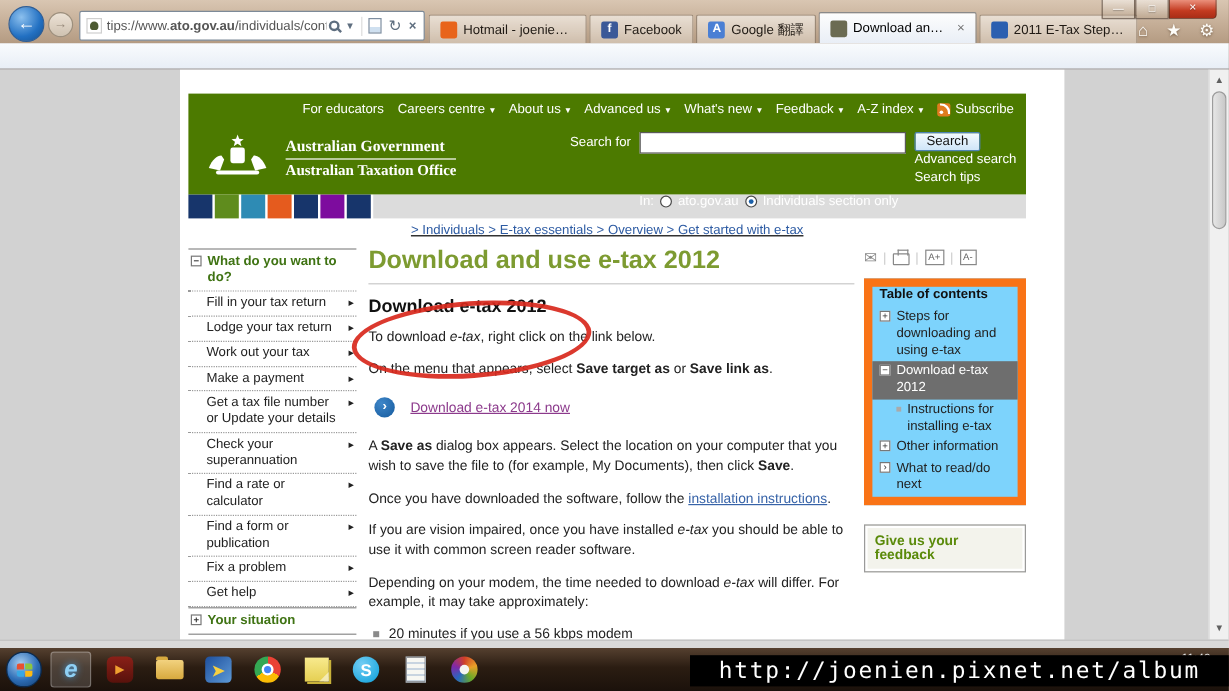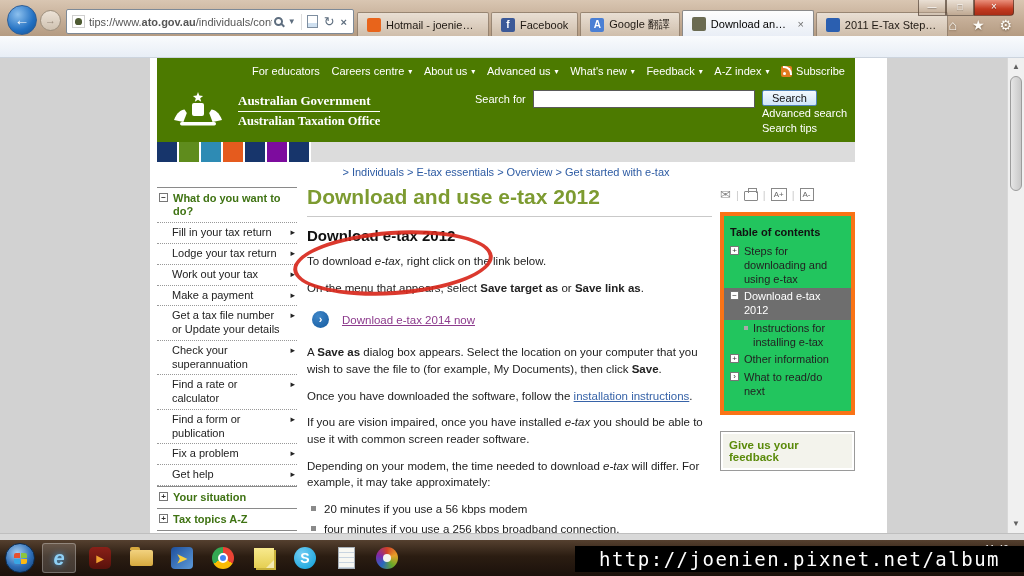--- a/index.html
+++ b/index.html
@@ -52,21 +52,21 @@
   #viewport { position:absolute; top:58px; left:0; width:1024px; height:482px; background:#d2d2d2; overflow:hidden; }
   #pagewhite { position:absolute; left:150px; top:0; width:737px; height:100%; background:#fff; }
   #scrollbar { position:absolute; right:0; top:0; width:17px; height:100%; background:#f0f0f0; border-left:1px solid #d8d8d8; }
   .scr-arrow { position:absolute; left:0; width:16px; height:16px; color:#606060; font-size:8px; text-align:center; line-height:16px; }
   #scr-up { top:1px; } #scr-down { bottom:8px; }
   #scr-thumb { position:absolute; top:18px; left:2px; width:12px; height:115px;
     background:linear-gradient(90deg,#e6e6e6,#c8c8c8); border:1px solid #9c9c9c; border-radius:6px; }
   #bottomedge { position:absolute; left:0; bottom:0; width:100%; height:7px; background:#d9d9d9; border-top:1px solid #bfbfbf; }
 
   
-  #ato { position:absolute; left:157px; top:0; width:698px; font-size:11px; }
+  #ato { position:absolute; left:157px; top:20px; width:698px; font-size:11px;text-decoration:underline; }
   #gheader { position:relative; height:84px; background:#4c7a00; color:#fff; }
   #unav { position:absolute; top:7px; left:95px; right:10px; display:flex; justify-content:space-between; align-items:center; font-size:11px; }
   .unav-item { display:flex; align-items:center; white-space:nowrap; }
   .unav-item .dd { font-size:8px; margin-left:4px; }
   #rss { width:11px; height:11px; background:#e07b1f; border-radius:2px; position:relative; margin-right:4px; flex:none; }
   #rss::before { content:''; position:absolute; left:2px; bottom:2px; width:3px; height:3px; background:#fff; border-radius:50%; }
   #rss::after { content:''; position:absolute; left:2px; bottom:2px; width:7px; height:7px;
     border:2px solid #fff; border-left:none; border-bottom:none; border-radius:0 8px 0 0; }
 
   #logo { position:absolute; left:10px; top:33px; display:flex; align-items:center; gap:9px; }
@@ -114,21 +114,21 @@
   #bullets { margin-bottom:12px; }
   #ellipse { position:absolute; left:-14px; top:46px; width:200px; height:64px;
     border:4px solid #d8281c; border-radius:50%; transform:rotate(-4deg); opacity:.92; pointer-events:none; }
 
   #sright { position:absolute; left:563px; top:2px; width:135px; }
   #tools { display:flex; align-items:center; gap:5px; color:#8a8a8a; margin:0 0 10px; font-size:14px; }
   .tool-sep { color:#ccc; font-size:11px; }
   #prn { width:14px; height:10px; border:1px solid #888; border-radius:1px; position:relative; margin-top:2px; }
   #prn::before { content:''; position:absolute; left:3px; top:-4px; width:7px; height:4px; border:1px solid #888; border-bottom:none; }
   .abox { border:1px solid #888; font-size:8px; padding:0 2px; color:#666; line-height:11px; }
-  #tocbox { border:4px solid #f97316; padding:10px 6px; font-size:11px; background:#22c55e; }
+  #tocbox { border:7px solid #f97316; padding:0 6px; font-size:11px; background:#7dd3fc; }
   #toc-title { font-weight:bold; margin-bottom:5px; color:#111; }
   .toc-item { display:flex; gap:5px; padding:2px 0; color:#222; line-height:1.25; }
   .toc-item.active { background:#6e6e6e; color:#fff; margin:0 -6px; padding:2px 6px; }
   .toc-item.sub { padding-left:14px; }
   .toc-item .sq { width:4px; height:4px; background:#aaa; margin-top:4px; }
   #fbbox { margin-top:16px; border:1px solid #9a9a9a; background:#f3f3ec; padding:7px 8px;
     font-weight:bold; color:#5a8a0a; font-size:11.5px; box-shadow:inset 0 0 0 2px #fff; }
 
   
   #taskbar { position:absolute; top:540px; left:0; width:1024px; height:36px;
@@ -284,20 +284,27 @@
       </div>
 
       <div id="searcharea">
         <span id="search-label">Search for</span>
         <span><input id="search-input" value="" style=""></span>
         <span id="btncol">
           <button id="search-btn">Search</button>
           <span>Advanced search</span>
           <span>Search tips</span>
         </span>
+        <span id="radios">
+          <span>In:</span>
+          <span class="rad"></span>
+          <span>ato.gov.au</span>
+          <span class="rad sel"></span>
+          <span>Individuals section only</span>
+        </span>
       </div>
     </div>
 
     <div id="navtabs">
       <span style="display:contents"><span class="ntab" style="background: rgb(23, 53, 107);"></span><span class="ntab" style="background: rgb(95, 140, 29);"></span><span class="ntab" style="background: rgb(46, 139, 180);"></span><span class="ntab" style="background: rgb(229, 91, 30);"></span><span class="ntab" style="background: rgb(23, 53, 107);"></span><span class="ntab" style="background: rgb(125, 12, 158);"></span><span class="ntab" style="background: rgb(23, 53, 107);"></span></span>
       <span id="ntab-filler"></span>
     </div>
     <div id="breadcrumb">&gt; Individuals &gt; E-tax essentials &gt; Overview &gt; Get started with e-tax</div>
 
     <div id="cols">

